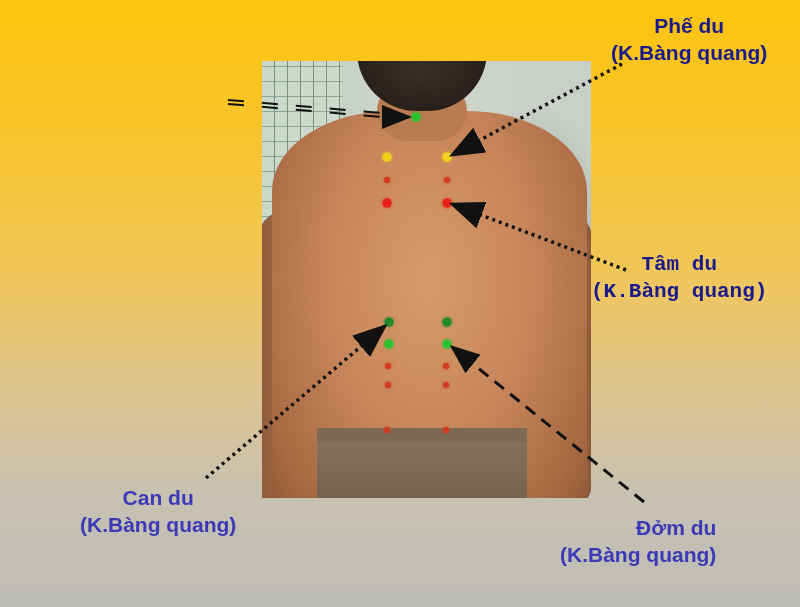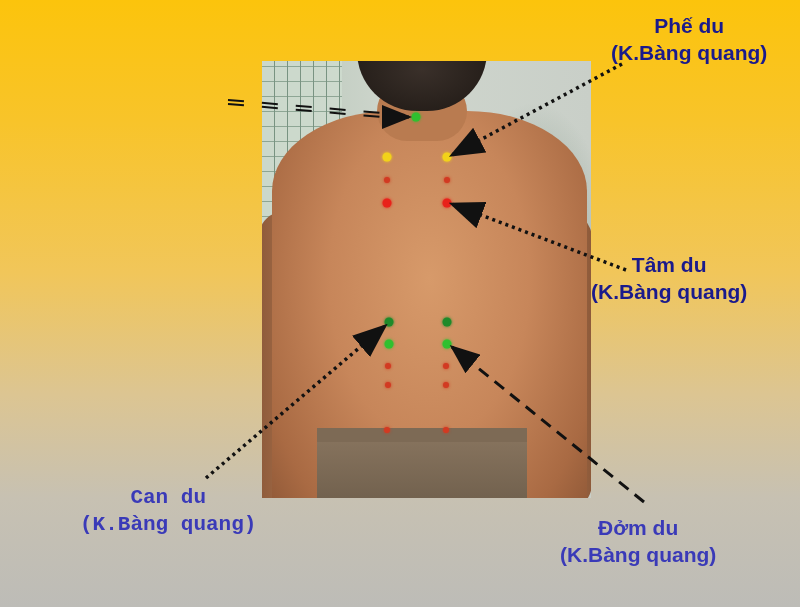--- a/index.html
+++ b/index.html
@@ -114,26 +114,26 @@
 </svg>
 
 <div class="label" style="left:100px; top:76px; color:#1a1a8c;">
 </div>
 
 <div class="label" style="left:587px; top:12px; color:#1a1a8c;margin-left:24px;">
   <span class="line">Phế du</span>
   <span class="line">(K.Bàng quang)</span>
 </div>
 
-<div class="label" style="left:591px; top:251px; color:#1a1a8c;">
+<div class="label" style="left:591px; top:251px; color:#1a1a8c;font-family:Liberation Mono, monospace;">
   <span class="line">Tâm du</span>
   <span class="line">(K.Bàng quang)</span>
 </div>
 
-<div class="label" style="left:80px; top:484px; color:#3a3ab8;font-family:Liberation Mono, monospace;">
+<div class="label" style="left:80px; top:484px; color:#3a3ab8;">
   <span class="line">Can du</span>
   <span class="line">(K.Bàng quang)</span>
 </div>
 
-<div class="label" style="left:560px; top:514px; color:#3a3ab8;">
+<div class="label" style="left:560px; top:514px; color:#3a3ab8;text-align:right;">
   <span class="line">Đởm du</span>
   <span class="line">(K.Bàng quang)</span>
 </div>
 
 </body></html>

